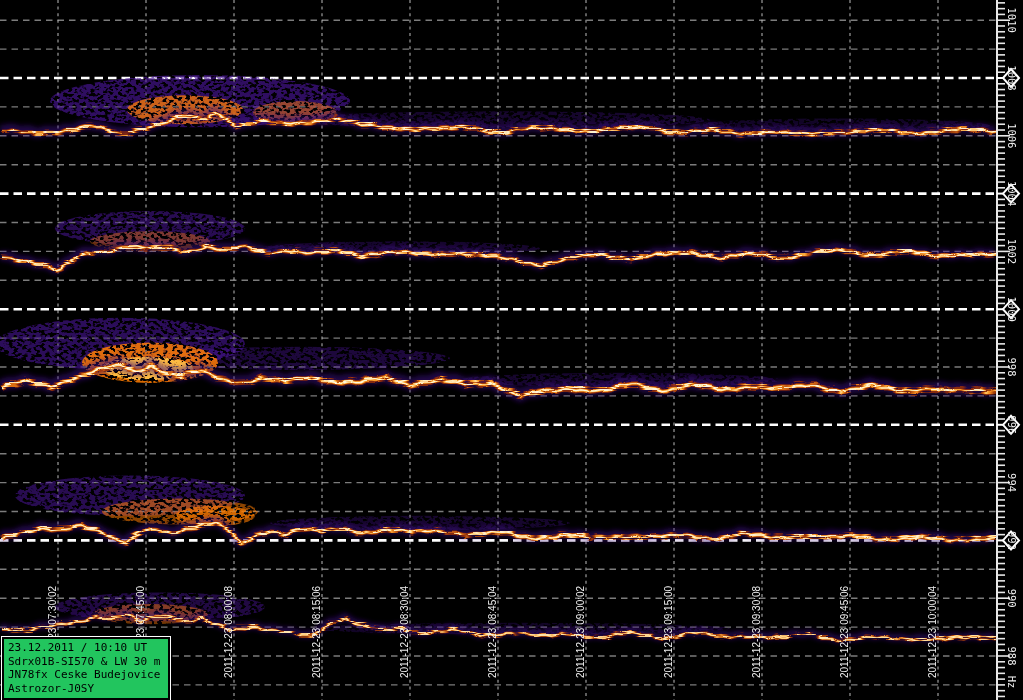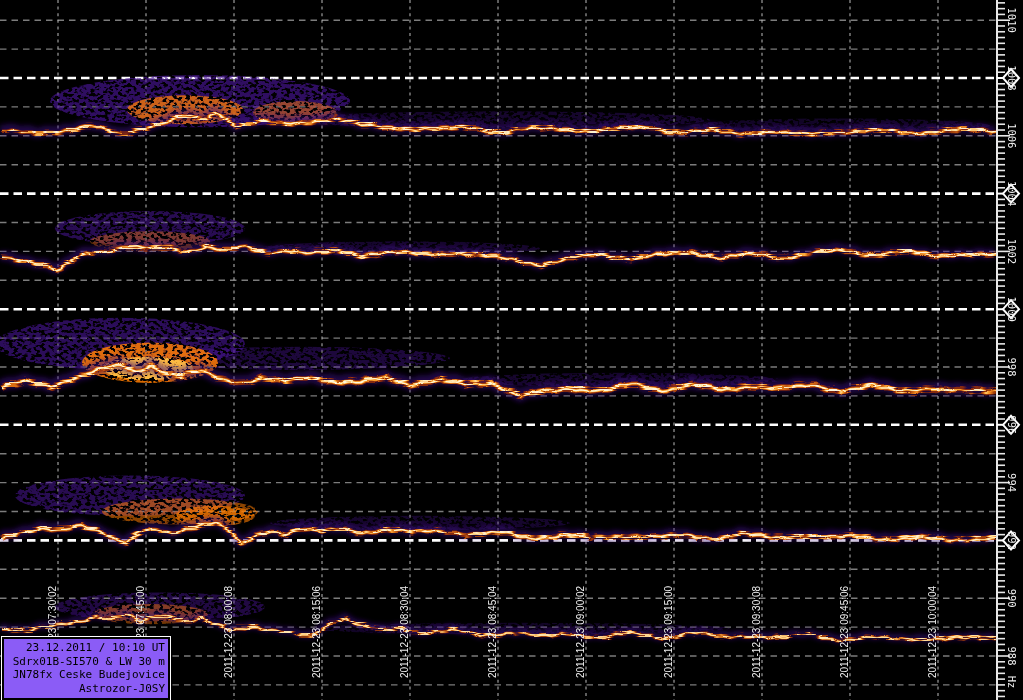--- a/index.html
+++ b/index.html
@@ -3,22 +3,22 @@
 <meta charset="utf-8">
 <style>
   html,body{margin:0;padding:0;background:#222;}
   .screen{
     position:relative;width:1023px;height:700px;background:#000;
     overflow:hidden;font-family:"Liberation Sans",sans-serif;
   }
   .screen svg{position:absolute;left:0;top:0;}
   .infobox{
     position:absolute;left:2px;top:637px;width:168px;box-sizing:border-box;
-    background:#8b5cf6;border:2px solid #000;outline:1px solid #fff;
-    padding:2px 3px 3px 4px;z-index:5;text-align:right;
+    background:#22c55e;border:2px solid #000;outline:1px solid #fff;
+    padding:2px 3px 3px 4px;z-index:5;
   }
   .infobox div{
     font-family:"DejaVu Sans Mono","Liberation Mono",monospace;
     font-size:11px;line-height:13.5px;color:#000;white-space:nowrap;
     letter-spacing:0px;
   }
 </style>
 </head>
 <body>
 

